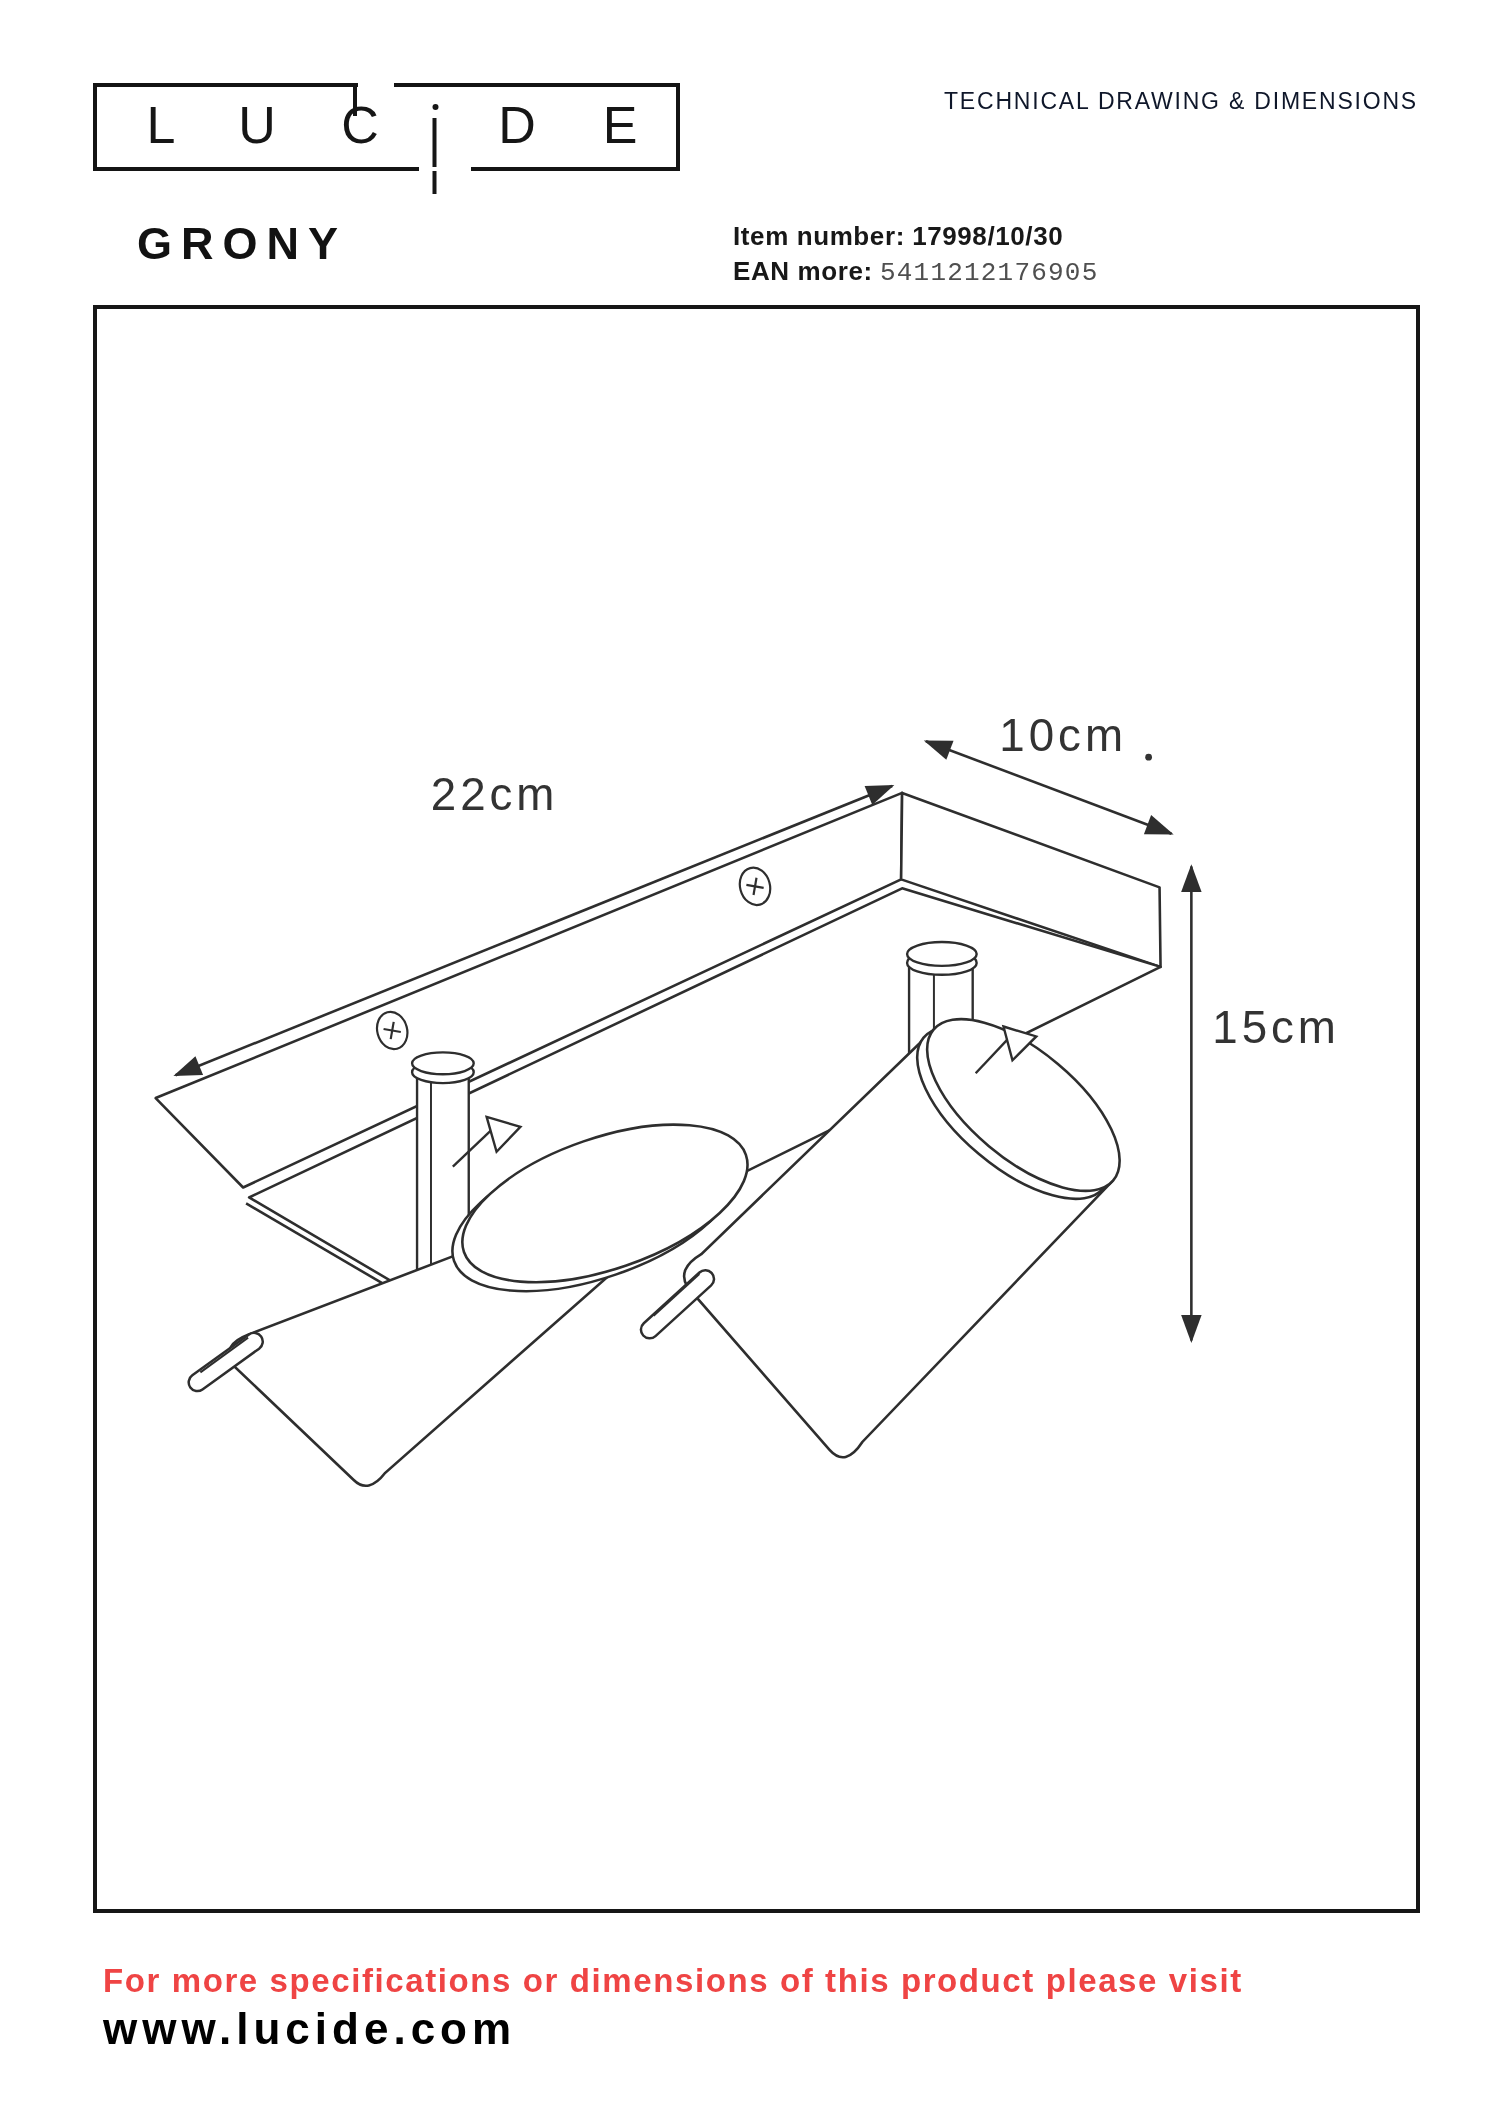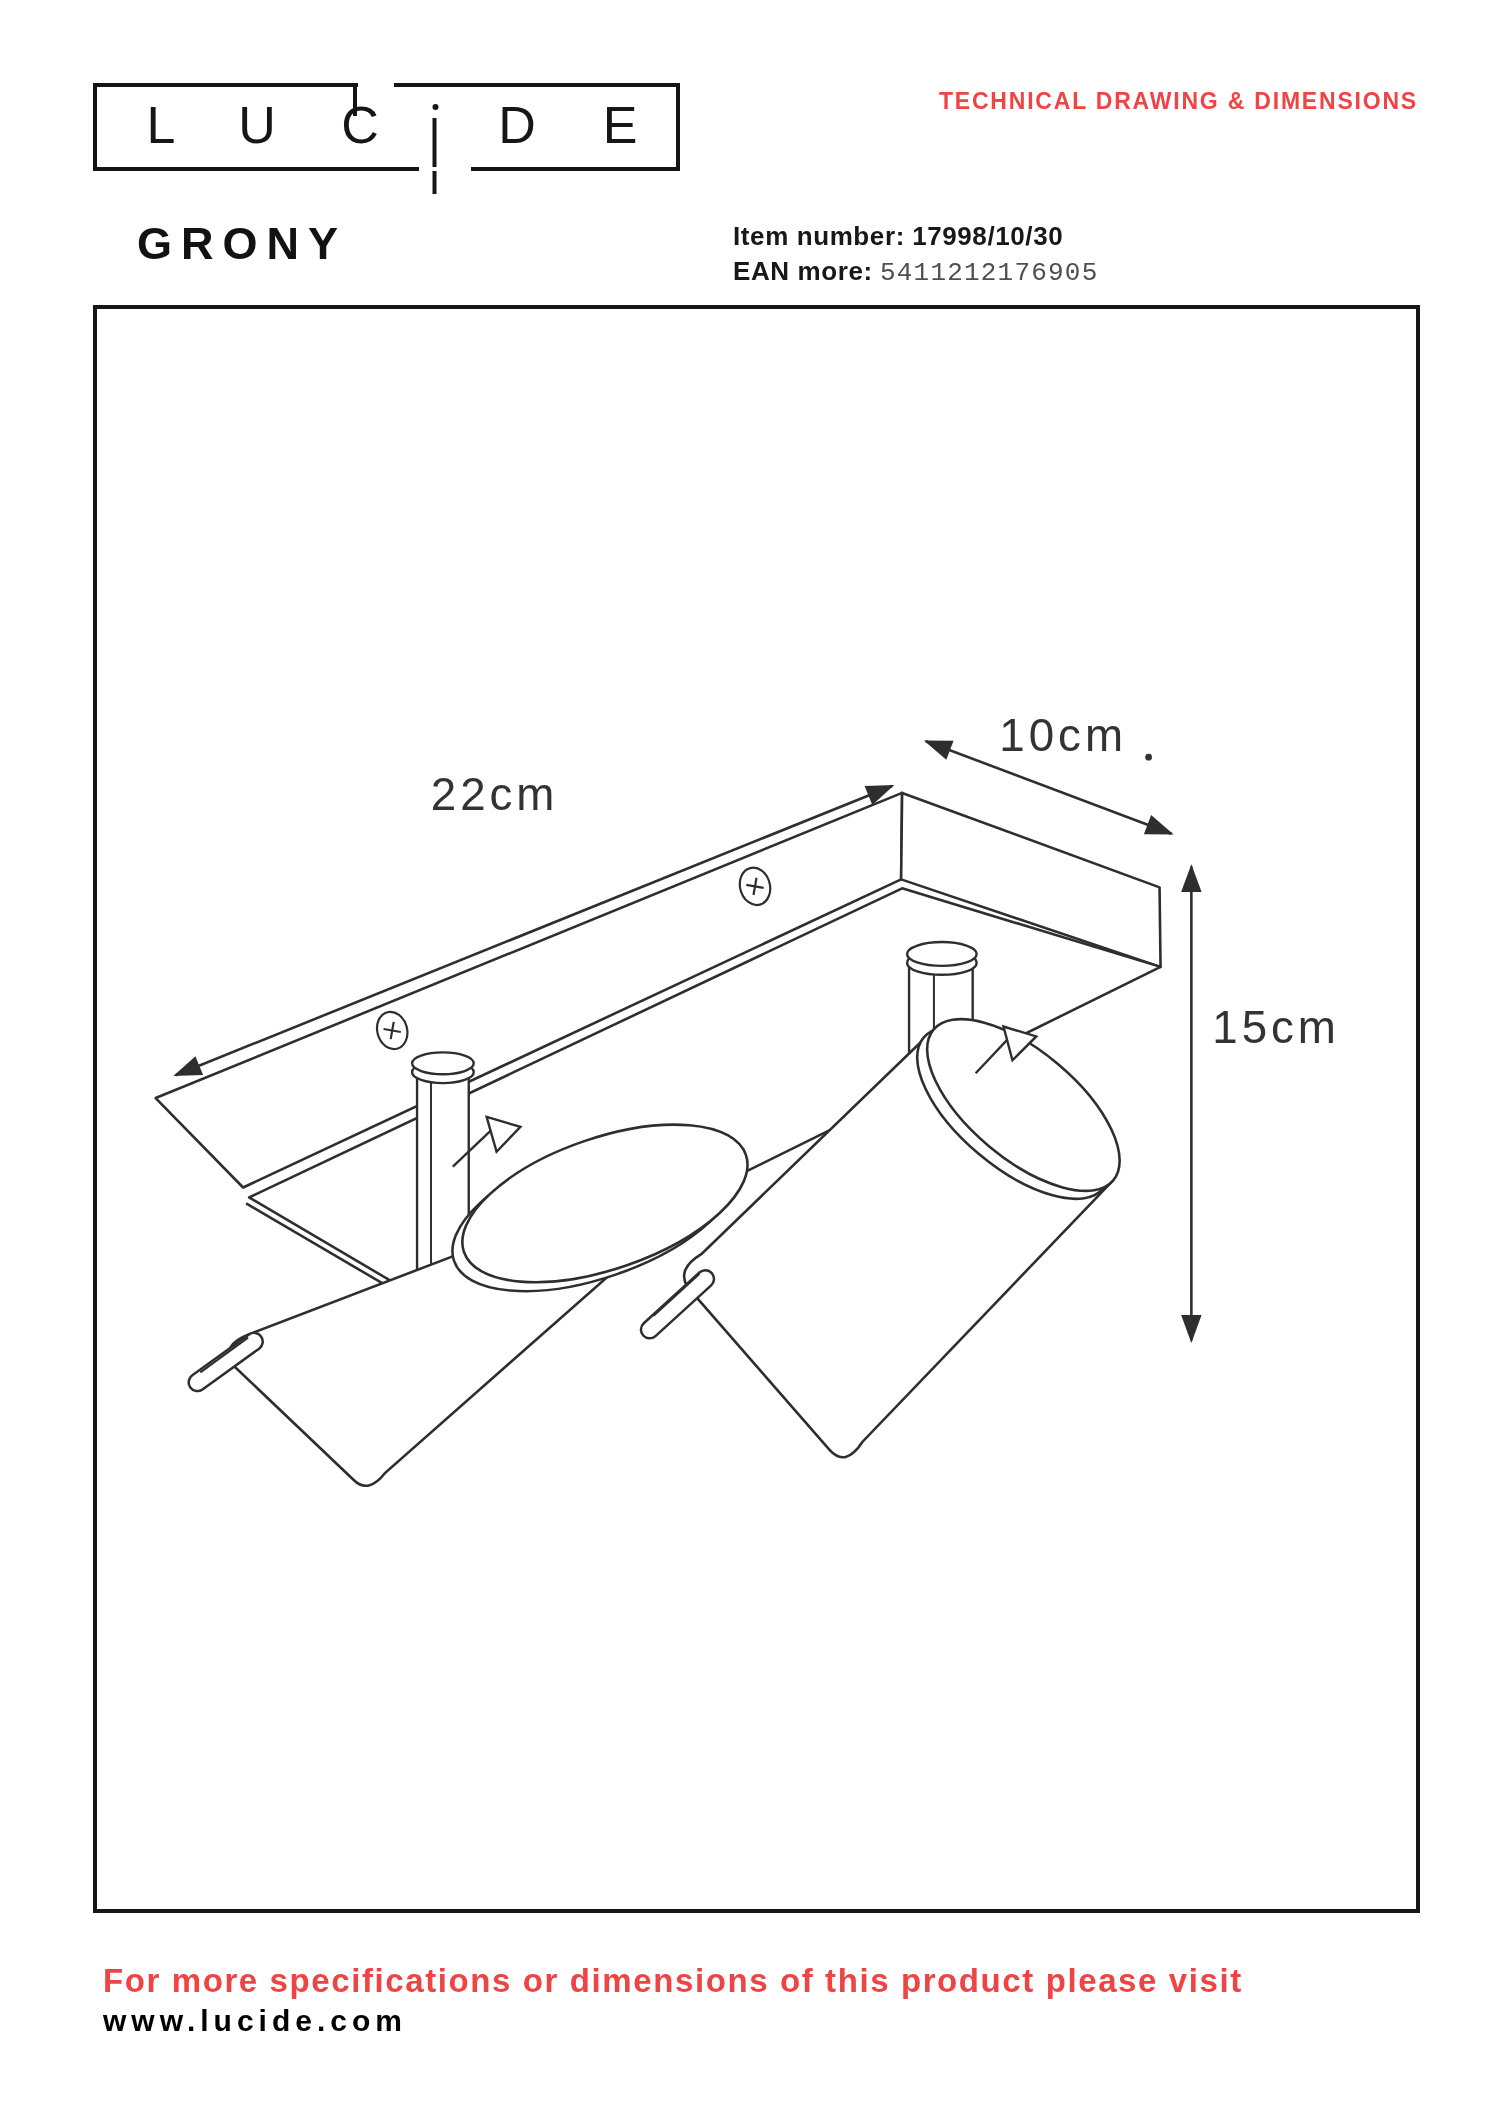--- a/index.html
+++ b/index.html
@@ -14,39 +14,39 @@
         font-size:52px;font-weight:400;color:#161616;line-height:1;}
   .logo-i{position:absolute;top:14px;width:7px;height:60px;transform:translateX(-50%);}
   .logo-i .dot{position:absolute;top:3px;left:1px;width:6px;height:6px;border-radius:50%;background:#161616;}
   .logo-i .stem{position:absolute;top:17px;left:1px;width:4px;height:76px;background:#161616;}
   .logo-tick{position:absolute;left:256px;top:-4px;width:4px;height:33px;background:#141414;}
   .logo-notch-top{position:absolute;left:261px;top:-4px;width:36px;height:4px;background:#ffffff;}
   .logo-notch-bottom{position:absolute;left:322px;bottom:-4px;width:52px;height:4px;background:#ffffff;}
 
   
   .doc-title{position:absolute;top:88px;right:82px;font-size:23px;letter-spacing:1.8px;
-        color:#ef4444;font-weight:700;}
+        color:#0f172a;font-weight:400;}
   .product-name{position:absolute;left:106px;top:218px;font-size:45px;font-weight:700;
         letter-spacing:9px;color:#121212;margin-left:31px;}
   .item-block{position:absolute;left:733px;top:219px;font-size:26px;line-height:35px;color:#181818;}
   .item-line .lbl{font-weight:700;letter-spacing:0.6px;}
   .item-line .val-bold{font-weight:700;letter-spacing:0.6px;}
   .item-line .val-light{font-weight:400;color:#4f4f4f;letter-spacing:1.2px;font-family:Liberation Mono, monospace;}
 
   
   .drawing-box{position:absolute;left:93px;top:305px;width:1327px;height:1608px;
         border:4px solid #161616;box-sizing:border-box;}
   .drawing-box svg{display:block;width:100%;height:100%;}
   .dim-label{font-family:"Liberation Sans", sans-serif;font-size:46px;letter-spacing:4px;
         fill:#333333;font-weight:400;}
 
   
   .footer-note{position:absolute;left:103px;top:1962px;font-size:33px;font-weight:700;
         letter-spacing:1.6px;color:#ef4444;}
-  .footer-site{position:absolute;left:103px;top:2004px;font-size:30px;font-weight:700;
+  .footer-site{position:absolute;left:103px;top:2004px;font-size:44px;font-weight:700;
         letter-spacing:5px;color:#000000;}
 </style>
 </head>
 <body>
 
 <div class="page">
 
   <div class="logo">
     <div class="logo-letters">
       <span class="logo-letter" style="left:64px">L</span>

